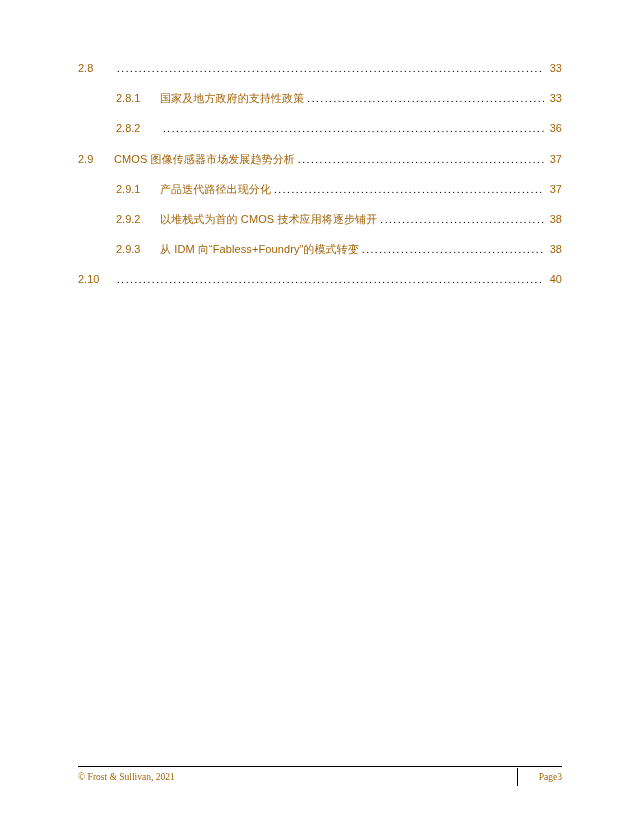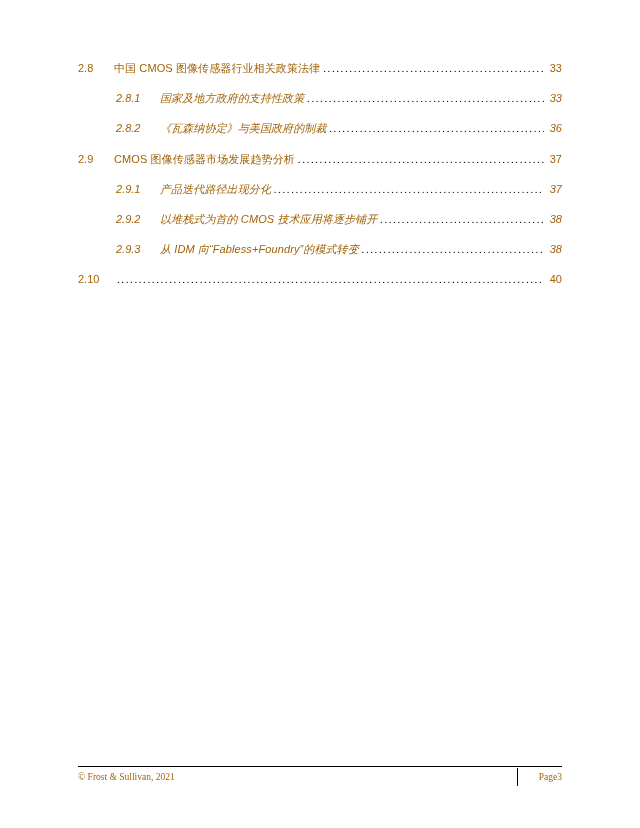--- a/index.html
+++ b/index.html
@@ -25,21 +25,21 @@
   }
   .toc-row {
     display: flex;
     align-items: baseline;
     font-size: 11.5px;
     line-height: 1.2;
     margin-bottom: 17px;
     white-space: nowrap;
   }
   .lvl1 { padding-left: 0px; }
-  .lvl2 { padding-left: 38px; font-style: italic; }
+  .lvl2 { padding-left: 38px; }
 
   .num {
     flex: 0 0 auto;
     font-family: "Liberation Sans", sans-serif;
     font-size: 11px;
   }
   .lvl1 .num { width: 36px; }
   .lvl2 .num { width: 44px; }
 
   .title {
@@ -110,35 +110,33 @@
 </style>
 </head>
 <body>
 
 <div class="page">
 
   <div class="toc">
 
     <div class="toc-row lvl1">
       <span class="num">2.8</span>
-      <span class="title">中国 CMOS 图像传感器行业相关政策法律</span>
       <span class="dots"></span>
       <span class="pg">33</span>
     </div>
 
     <div class="toc-row lvl2">
       <span class="num">2.8.1</span>
       <span class="title">国家及地方政府的支持性政策</span>
       <span class="dots"></span>
       <span class="pg">33</span>
     </div>
 
     <div class="toc-row lvl2">
       <span class="num">2.8.2</span>
-      <span class="title">《瓦森纳协定》与美国政府的制裁</span>
       <span class="dots"></span>
       <span class="pg">36</span>
     </div>
 
     <div class="toc-row lvl1">
       <span class="num">2.9</span>
       <span class="title">CMOS 图像传感器市场发展趋势分析</span>
       <span class="dots"></span>
       <span class="pg">37</span>
     </div>

